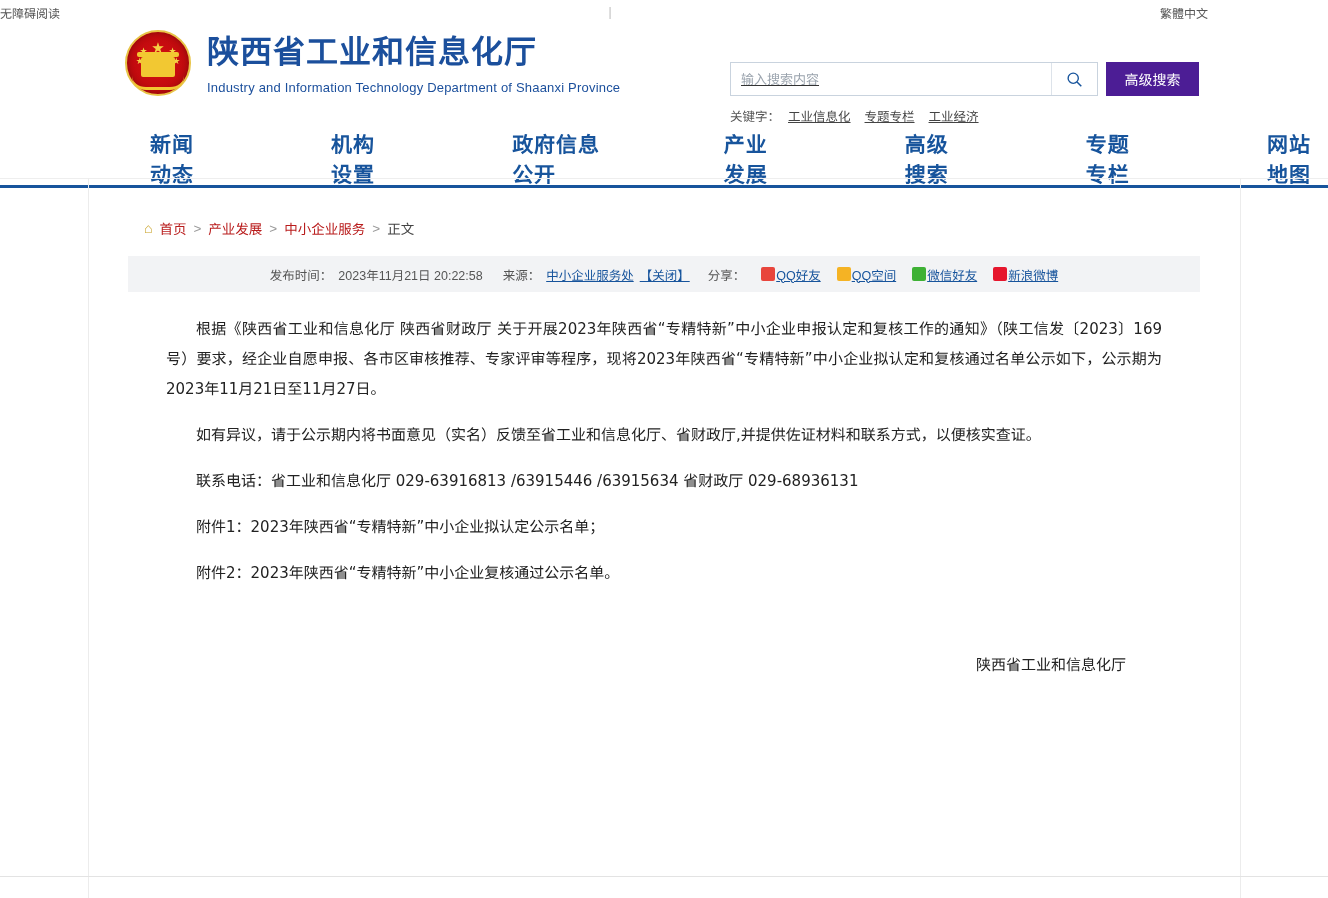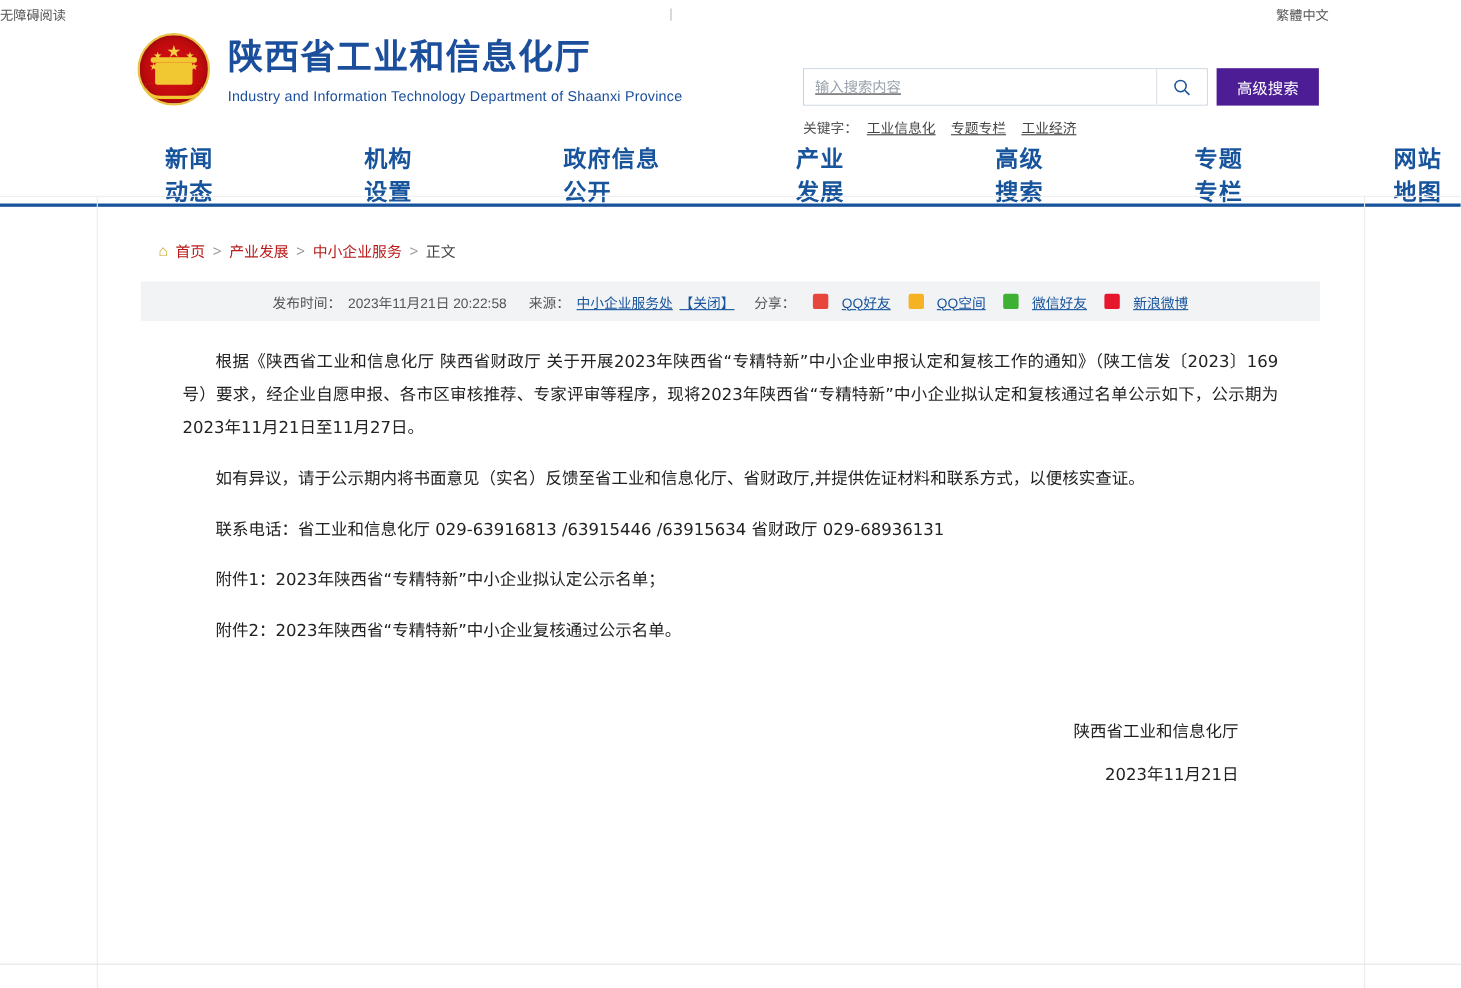--- a/index.html
+++ b/index.html
@@ -212,21 +212,21 @@
     justify-content: center;
     font-size: 12.5px;
     color: #555;
     gap: 6px;
   }
   .meta-bar .src { color: #17549c; text-decoration: underline; }
   .meta-bar .close { color: #17549c; }
   .share-item {
     display: inline-flex;
     align-items: center;
-    gap: 12px;
+    gap: 1px;
     margin-left: 10px;
     color: #17549c;
   }
   .share-ico {
     width: 14px; height: 14px;
     border-radius: 2px;
     display: inline-block;
     flex: none;
   }
   .ico-qq { background: #e8453c; }
@@ -363,21 +363,20 @@
 
   <div class="body-text">
     <p class="indent">根据《陕西省工业和信息化厅 陕西省财政厅 关于开展2023年陕西省“专精特新”中小企业申报认定和复核工作的通知》（陕工信发〔2023〕169号）要求，经企业自愿申报、各市区审核推荐、专家评审等程序，现将2023年陕西省“专精特新”中小企业拟认定和复核通过名单公示如下，公示期为2023年11月21日至11月27日。</p>
     <p class="indent">如有异议，请于公示期内将书面意见（实名）反馈至省工业和信息化厅、省财政厅,并提供佐证材料和联系方式，以便核实查证。</p>
     <p class="indent">联系电话：省工业和信息化厅  029-63916813 /63915446 /63915634   省财政厅  029-68936131</p>
     <p class="indent">附件1：2023年陕西省“专精特新”中小企业拟认定公示名单；</p>
     <p class="indent">附件2：2023年陕西省“专精特新”中小企业复核通过公示名单。</p>
 
     <div class="sign">
       <div>陕西省工业和信息化厅</div>
-      <div>2023年11月21日</div>
     </div>
   </div>
 </div>
 
 <div class="hdr-rule"></div>
 <div class="side-rule-l"></div>
 <div class="side-rule-r"></div>
 <div class="bottom-rule"></div>
 
 </body></html>

